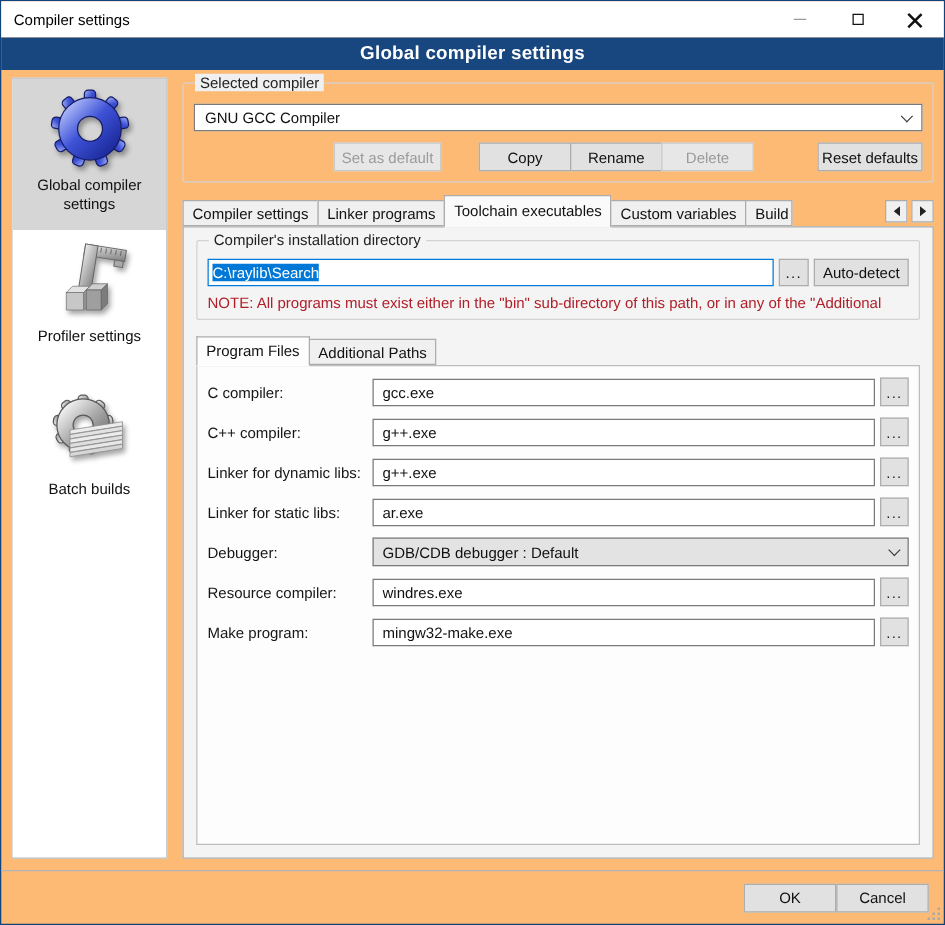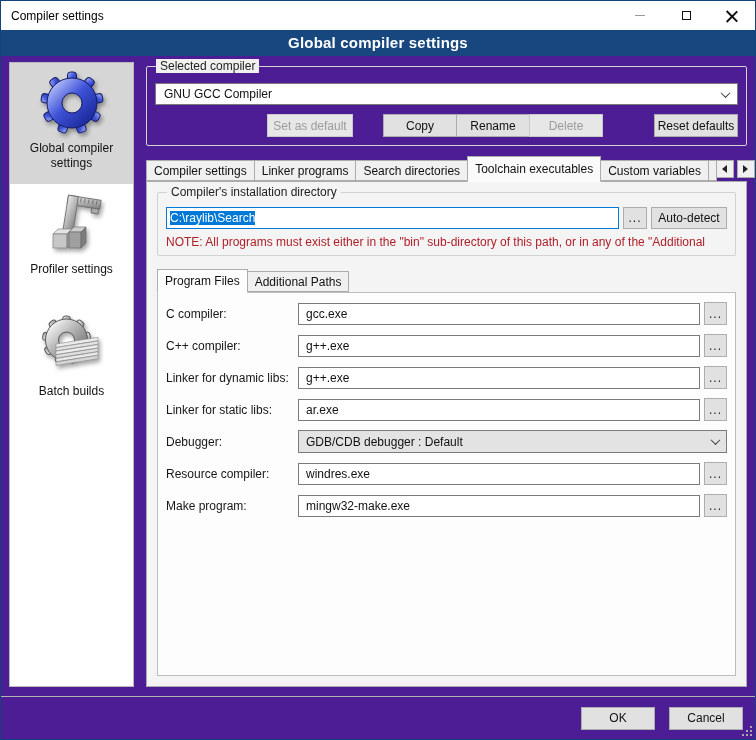--- a/index.html
+++ b/index.html
@@ -1,18 +1,18 @@
 <!DOCTYPE html>
 <html><head>
 <meta charset="utf-8">
 <style>
   * { box-sizing: border-box; margin: 0; padding: 0; }
   html,body { background:#cfcfcf; }
   body { font-family:"Liberation Sans",sans-serif; }
-  .window{ width:756px; height:740px; border:1px solid #10427c; background:#4c1d95;
+  .window{ width:756px; height:740px; border:1px solid #10427c; background:#fdba74;
            display:flex; flex-direction:column; font-size:12px; color:#111; position:relative; }
 
   
   .titlebar{ flex:0 0 29px; background:#fff; display:flex; align-items:center; }
   .title{ padding-left:10px; font-size:12px; color:#000; }
   .winbtns{ margin-left:auto; display:flex; height:100%; }
   .winbtn{ width:46px; display:flex; align-items:center; justify-content:center; cursor:default; }
   .min-glyph{ width:10px; height:1px; background:#9a9a9a; }
   .max-glyph{ width:9px; height:9px; border:1px solid #111; }
   .close-glyph{ position:relative; width:12px; height:12px; }
@@ -97,21 +97,21 @@
   .flabel{ flex:0 0 132px; width:132px; color:#161616; }
   .finput{ flex:1; height:22px; border:1px solid #7a7a7a; background:#fff; padding:0 7px;
            font-family:"Liberation Sans",sans-serif; font-size:12px; min-width:0; color:#111; }
   .fbrowse{ flex:0 0 23px; width:23px; height:23px; padding:0; margin-left:4px; letter-spacing:1px;
             color:#222; }
   .fcombo{ flex:1; height:23px; border:1px solid #7a7a7a; background:#e3e3e3; display:flex;
            align-items:center; padding:0 7px; cursor:default; }
 
   
   .footer{ flex:0 0 43px; border-top:1px solid #b3b3b3; display:flex; align-items:center;
-           justify-content:flex-end; gap:14px; padding-right:12px; position:relative; }
+           justify-content:flex-end; padding-right:12px; position:relative; }
   .footer .btn{ width:74px; }
   .grip{ position:absolute; right:3px; bottom:3px; width:2px; height:2px; background:#a9a9a9;
          box-shadow:0 -4px 0 #a9a9a9, 0 -8px 0 #a9a9a9, -4px 0 0 #a9a9a9, -4px -4px 0 #a9a9a9, -8px 0 0 #a9a9a9;
          cursor:nwse-resize; }
 </style>
 </head>
 <body>
 
 <div class="window">
 
@@ -237,21 +237,20 @@
           <button class="btn b-copy">Copy</button>
           <button class="btn b-rename">Rename</button>
           <button class="btn disabled b-delete">Delete</button>
           <button class="btn b-reset">Reset defaults</button>
         </div>
       </div>
 
       <div class="tabs">
         <div class="tab">Compiler settings</div>
         <div class="tab">Linker programs</div>
-        <div class="tab">Search directories</div>
         <div class="tab active">Toolchain executables</div>
         <div class="tab">Custom variables</div>
         <div class="tab clip">Build options</div>
         <div class="tab-arrows">
           <div class="arrow-btn">
               <span class="tri-l"></span>
             </div>
           <div class="arrow-btn">
               <span class="tri-r"></span>
             </div>

